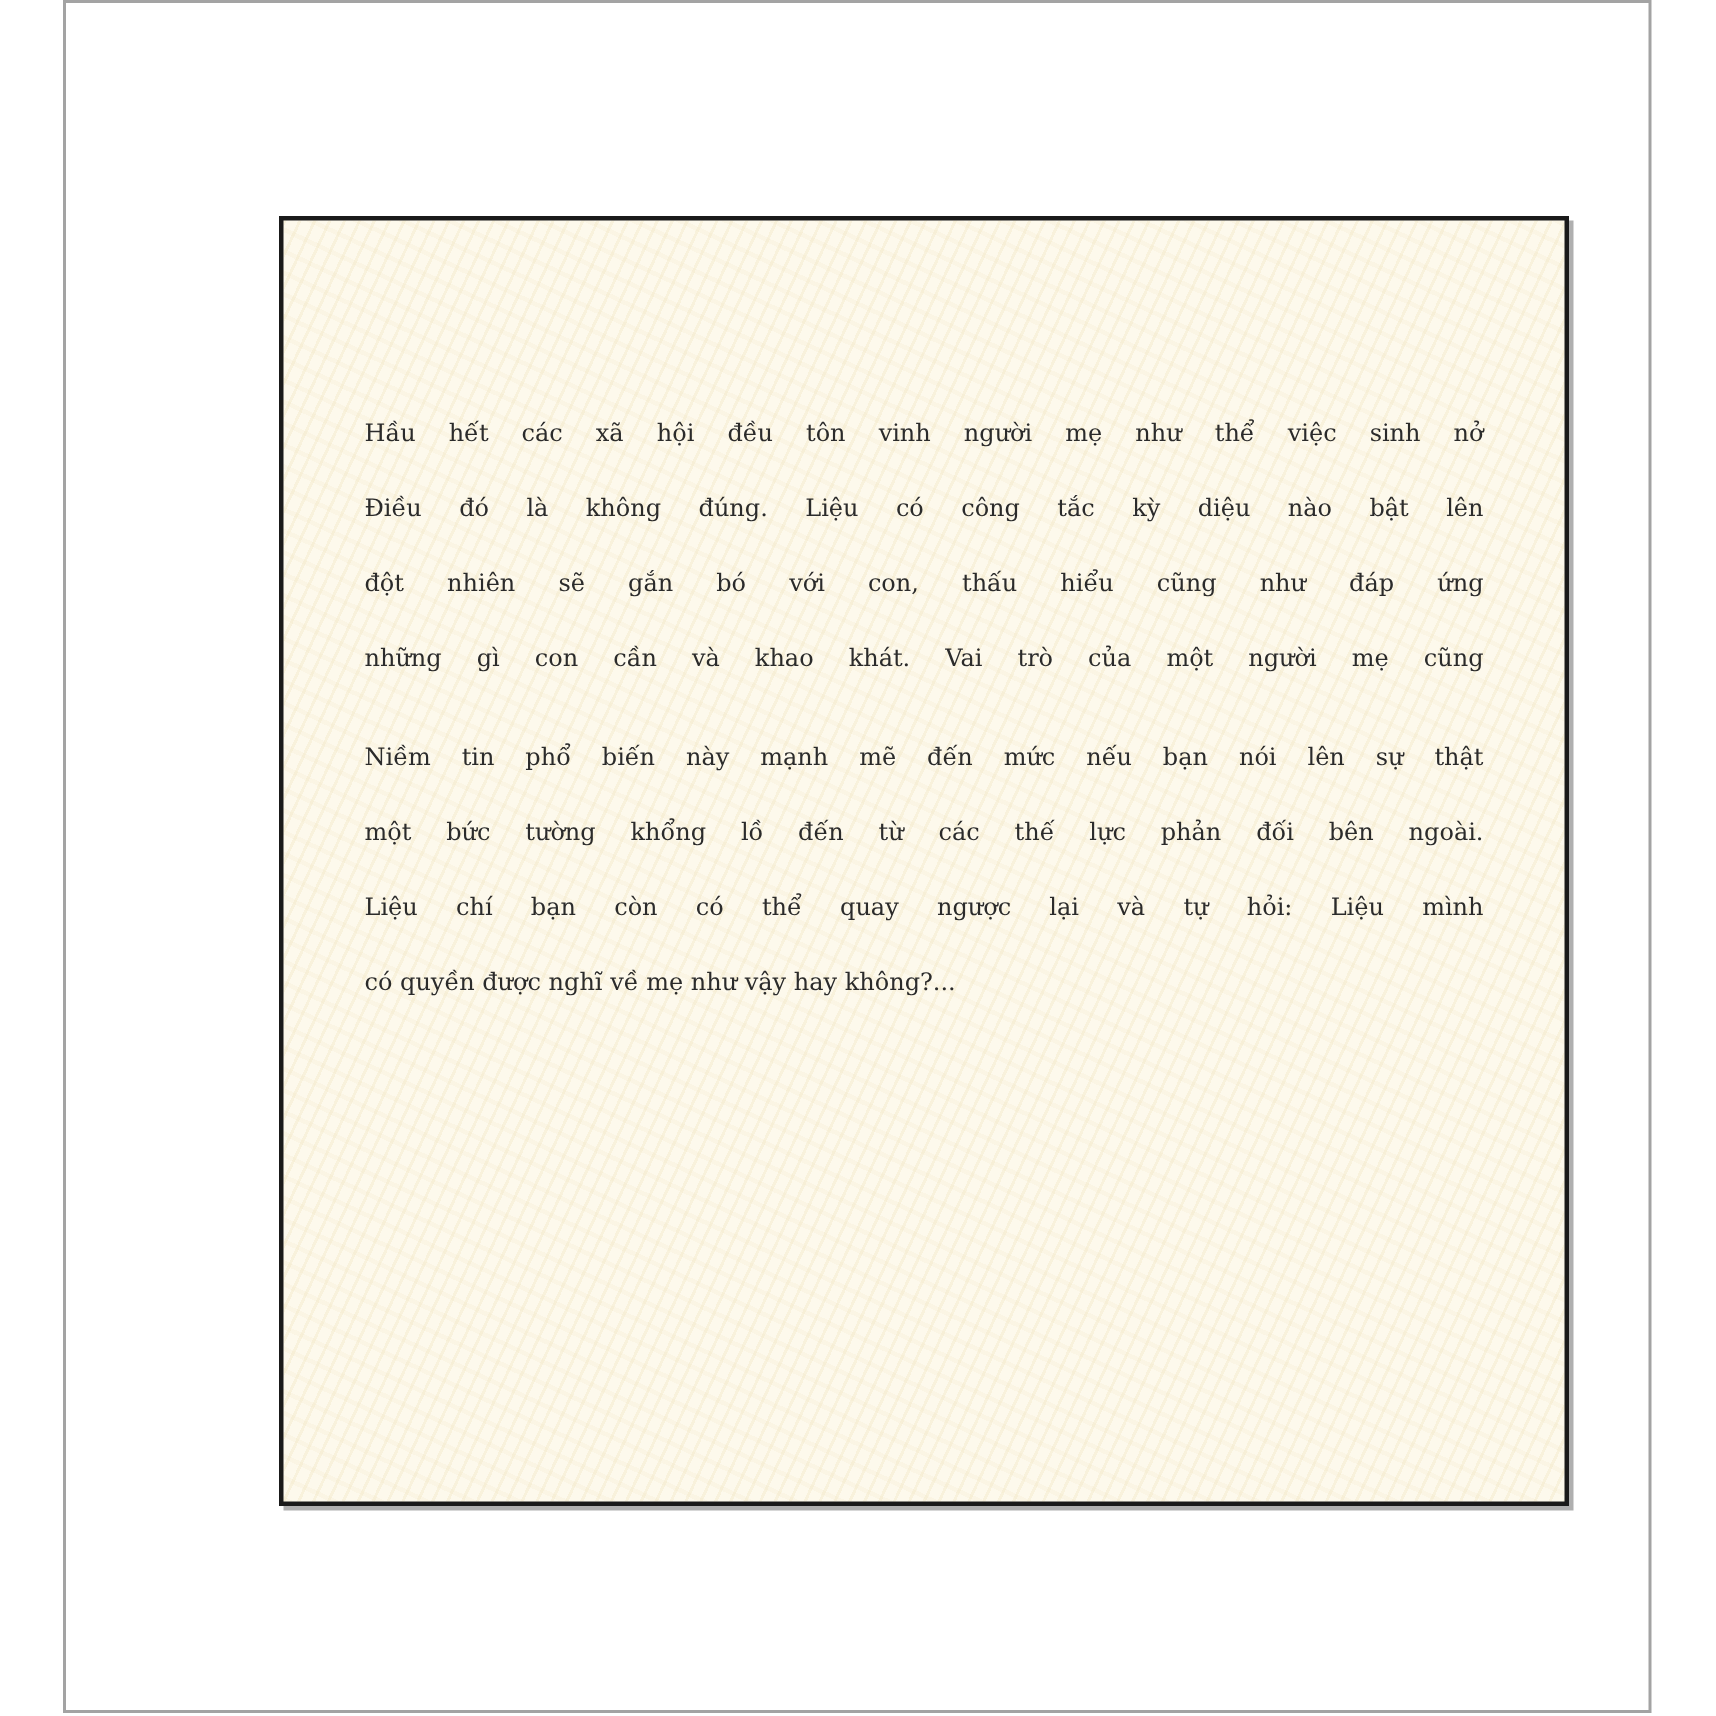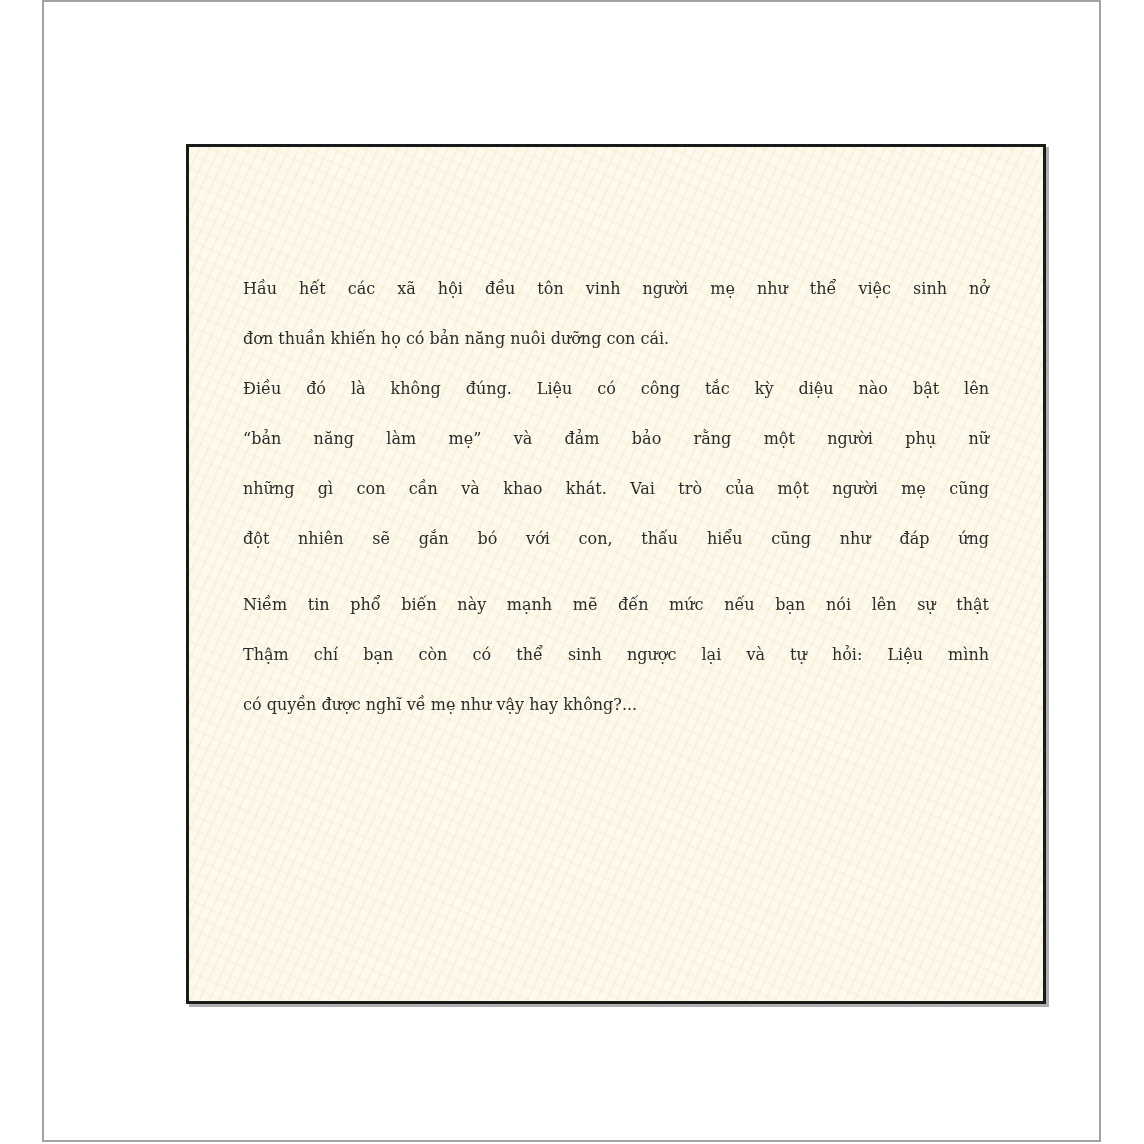--- a/index.html
+++ b/index.html
@@ -66,29 +66,28 @@
 </style>
 </head>
 <body>
 
 <div class="canvas">
   <div class="photo-frame">
     <div class="text-card">
       <div class="text-content" id="paragraphs">
           <div class="paragraph">
             <div class="line">Hầu hết các xã hội đều tôn vinh người mẹ như thể việc sinh nở</div>
-            <div class="line last">đơn thuần khiến họ có bản năng nuôi dưỡng con cái.</div>
           </div>
           <div class="paragraph">
             <div class="line">Điều đó là không đúng. Liệu có công tắc kỳ diệu nào bật lên</div>
-            <div class="line">“bản năng làm mẹ” và đảm bảo rằng một người phụ nữ</div>
+            <div class="line">đột nhiên sẽ gắn bó với con, thấu hiểu cũng như đáp ứng</div>
             <div class="line">những gì con cần và khao khát. Vai trò của một người mẹ cũng</div>
-            <div class="line">đột nhiên sẽ gắn bó với con, thấu hiểu cũng như đáp ứng</div>
           </div>
           <div class="paragraph">
             <div class="line">Niềm tin phổ biến này mạnh mẽ đến mức nếu bạn nói lên sự thật</div>
-            <div class="line">Thậm chí bạn còn có thể sinh ngược lại và tự hỏi: Liệu mình</div>
+            <div class="line">một bức tường khổng lồ đến từ các thế lực phản đối bên ngoài.</div>
+            <div class="line">Liệu chí bạn còn có thể quay ngược lại và tự hỏi: Liệu mình</div>
             <div class="line last">có quyền được nghĩ về mẹ như vậy hay không?...</div>
           </div>
         </div>
     </div>
   </div>
 </div>
 
 </body></html>

